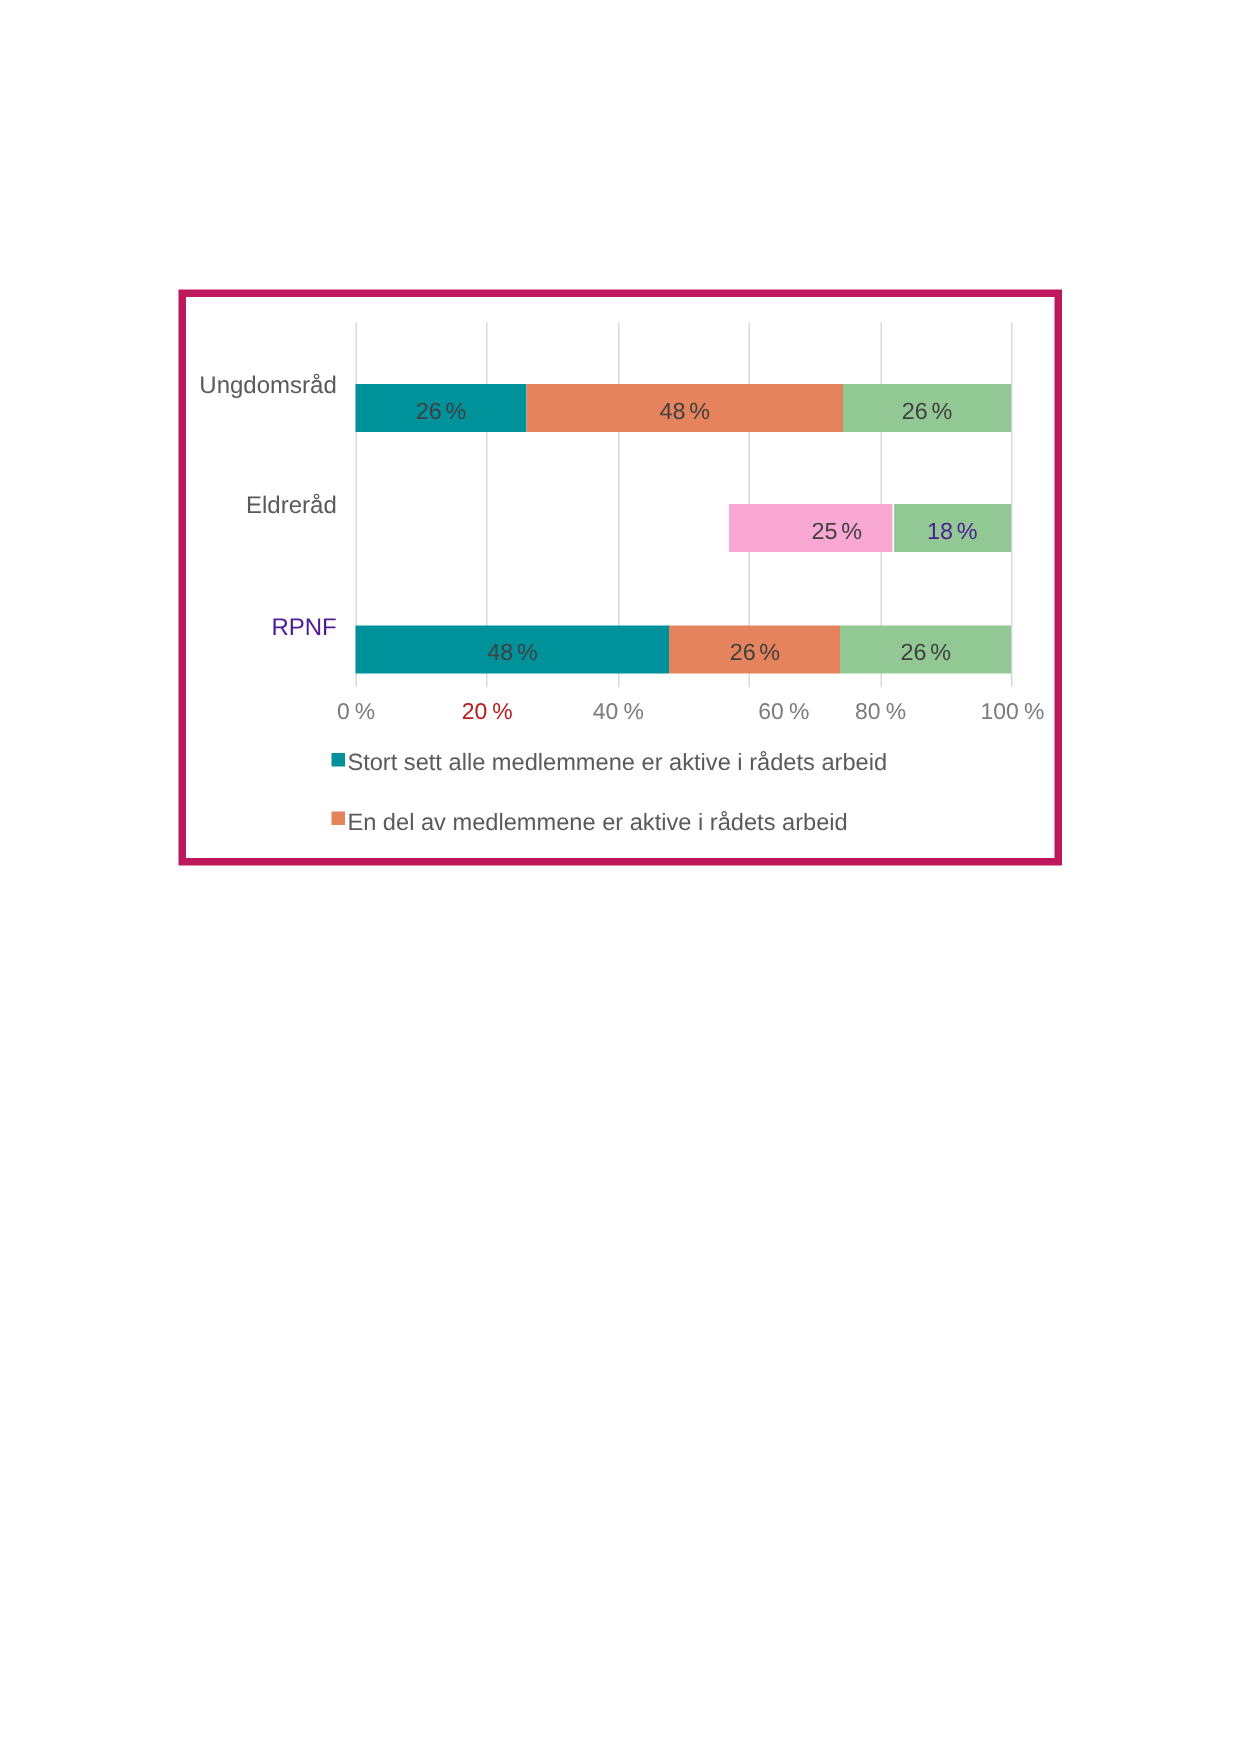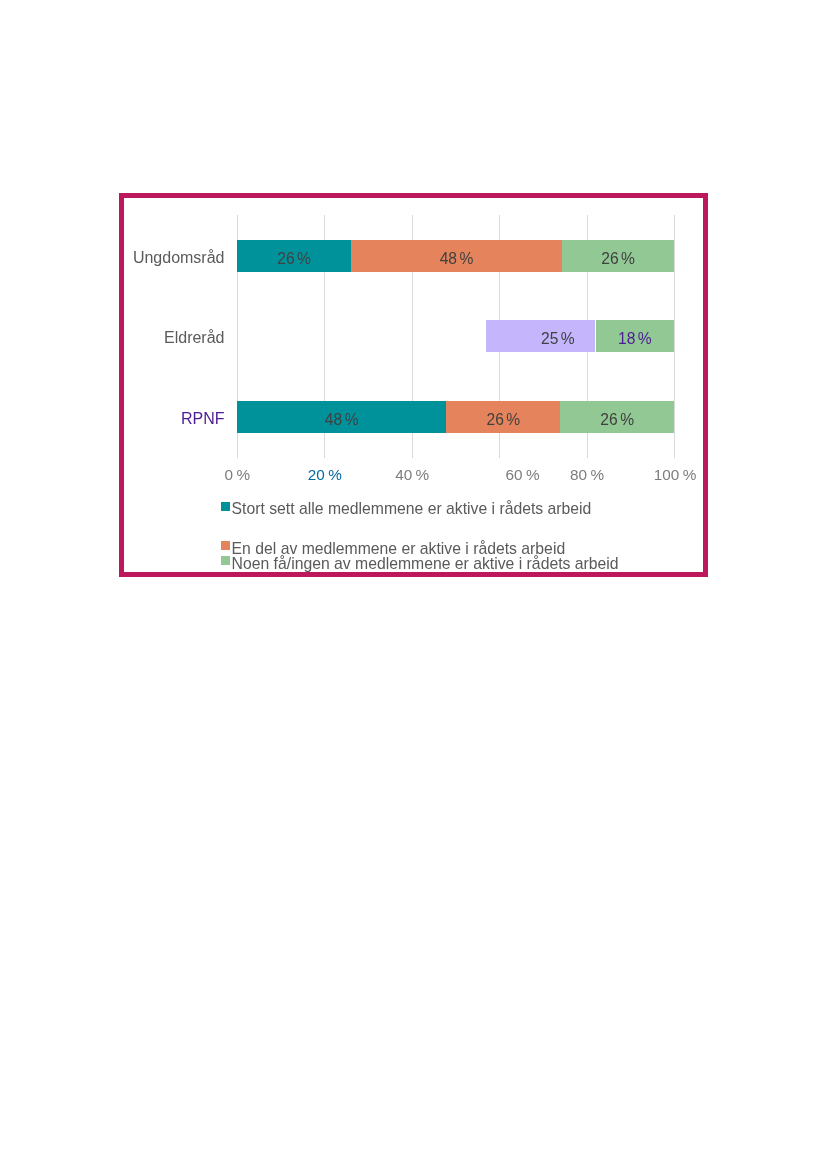--- a/index.html
+++ b/index.html
@@ -38,21 +38,21 @@
   }
 
   .gridline {
     position: absolute;
     top: 0;
     width: 1px;
     height: 243px;
     background: #d9d9d9;
   }
 
-  .bar-row { position: absolute; left: 0; width: 437px; height: 32px; }
+  .bar-row { position: absolute; left: 0; width: 437px; height: 32px; margin-top: 16px; }
   .seg {
     position: absolute;
     top: 0;
     height: 32px;
     box-sizing: border-box;
   }
   .seg-label {
     display: block;
     color: #404040;
     font-size: 15.6px;
@@ -135,21 +135,21 @@
         </div>
         <div class="seg" style="left: 114.1px; width: 210.8px; background: rgb(229, 132, 92);">
           <span class="seg-label" style="color: rgb(64, 64, 64);">48 %</span>
         </div>
         <div class="seg" style="left: 324.9px; width: 112.3px; background: rgb(146, 200, 148);">
           <span class="seg-label" style="color: rgb(64, 64, 64);">26 %</span>
         </div>
       </div>
 
       <div class="bar-row" style="top: 105.2px;">
-        <div class="seg" style="left: 249.2px; width: 109.3px; background: #c4b5fd; padding-left: 34px;">
+        <div class="seg" style="left: 249.2px; width: 109.3px; background: #f9a8d4; padding-left: 34px;">
           <span class="seg-label" style="color: rgb(64, 64, 64);">25 %</span>
         </div>
         <div class="seg" style="left: 358.5px; width: 78.7px; background: rgb(146, 200, 148);">
           <span class="seg-label" style="color: #4c1d95;">18 %</span>
         </div>
       </div>
 
       <div class="bar-row" style="top: 186.2px;">
         <div class="seg" style="left: 0px; width: 209.4px; background: rgb(0, 146, 155);">
           <span class="seg-label" style="color: rgb(64, 64, 64);">48 %</span>
@@ -157,33 +157,29 @@
         <div class="seg" style="left: 209.4px; width: 113.8px; background: rgb(229, 132, 92);">
           <span class="seg-label" style="color: rgb(64, 64, 64);">26 %</span>
         </div>
         <div class="seg" style="left: 323.2px; width: 114px; background: rgb(146, 200, 148);">
           <span class="seg-label" style="color: rgb(64, 64, 64);">26 %</span>
         </div>
       </div>
     </div>
 
     <div class="tick-label" style="left: 73.9px; color: rgb(124, 124, 124);">0 %</div>
-    <div class="tick-label" style="left: 161.3px; color: #0369a1;">20 %</div>
+    <div class="tick-label" style="left: 161.3px; color: #b91c1c;">20 %</div>
     <div class="tick-label" style="left: 248.7px; color: rgb(124, 124, 124);">40 %</div>
     <div class="tick-label" style="left: 336.1px; color: rgb(124, 124, 124); text-align: right;">60 %</div>
     <div class="tick-label" style="left: 423.6px; color: rgb(124, 124, 124);">80 %</div>
     <div class="tick-label" style="left: 511.5px; color: rgb(124, 124, 124);">100 %</div>
 
     <div class="legend-row" style="top: 302.4px;">
       <span class="legend-swatch" style="background: rgb(0, 146, 155);"></span>
       <span class="legend-text" style="color: rgb(90, 90, 90);">Stort sett alle medlemmene er aktive i rådets arbeid</span>
     </div>
     <div class="legend-row" style="top: 342px;">
       <span class="legend-swatch" style="background: rgb(229, 132, 92);"></span>
       <span class="legend-text" style="color: rgb(90, 90, 90);">En del av medlemmene er aktive i rådets arbeid</span>
     </div>
-    <div class="legend-row" style="top: 356.8px;">
-      <span class="legend-swatch" style="background: rgb(146, 200, 148);"></span>
-      <span class="legend-text" style="color: rgb(90, 90, 90);">Noen få/ingen av medlemmene er aktive i rådets arbeid</span>
-    </div>
 
   </div>
 </div>
 
 </body></html>

